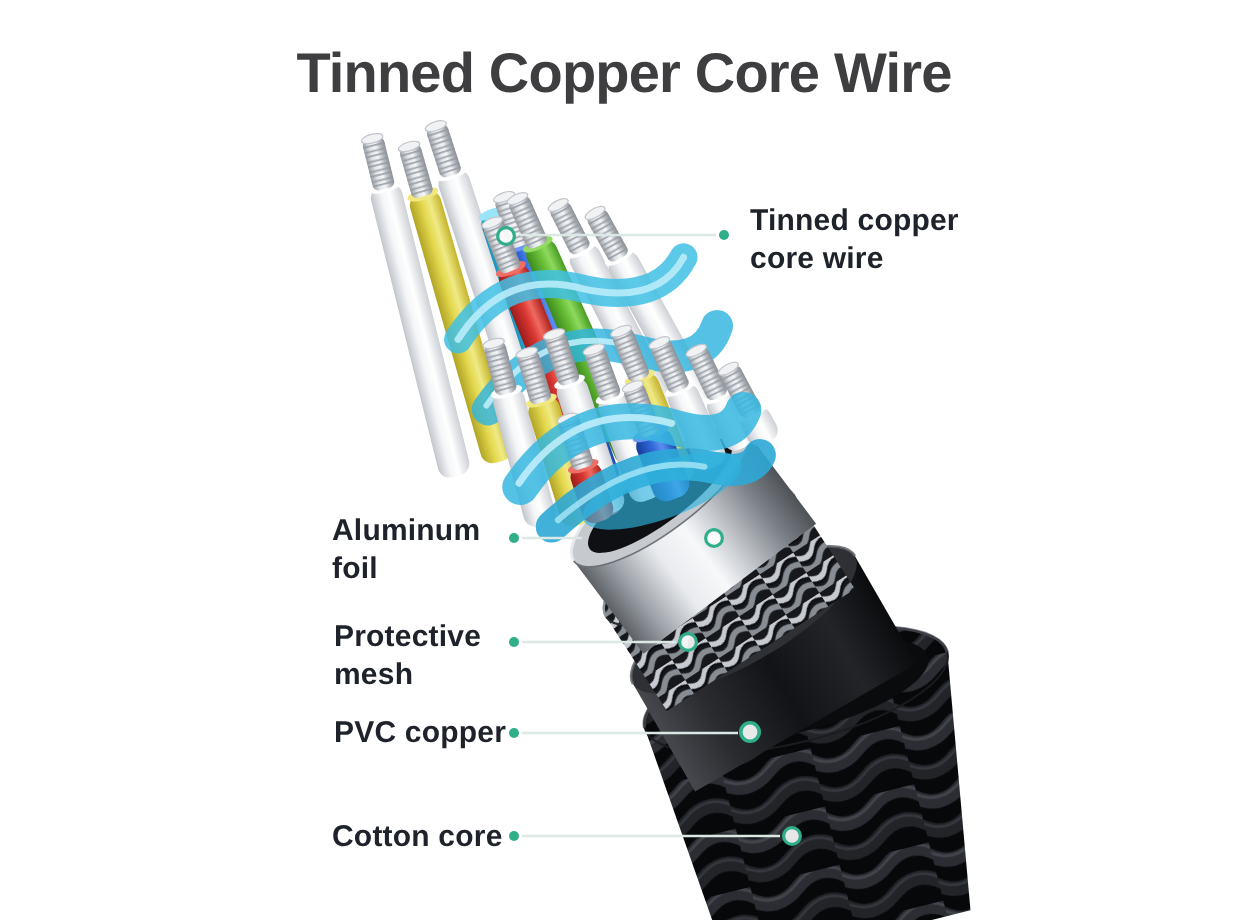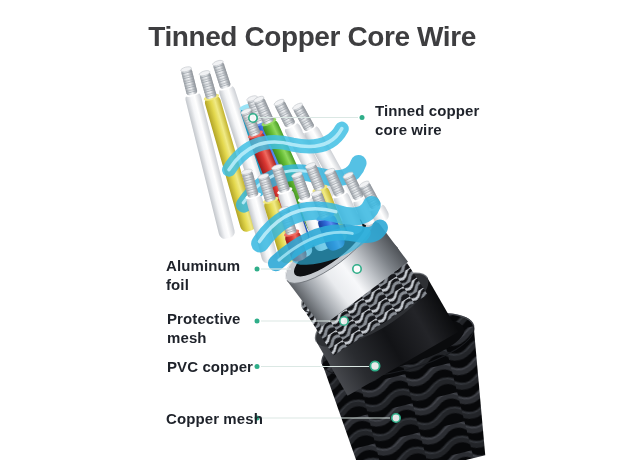--- a/index.html
+++ b/index.html
@@ -304,14 +304,14 @@
       <circle cx="375" cy="366" r="4.6" fill="#ffffff" fill-opacity="0.9" stroke="#2fae89" stroke-width="1.8"></circle>
       <circle cx="396" cy="418" r="4.2" fill="#ffffff" fill-opacity="0.9" stroke="#2fae89" stroke-width="1.6"></circle>
     </g>
   </svg>
 
   <div class="page-title">Tinned Copper Core Wire</div>
   <div class="callout-label lbl-tinned">Tinned copper core wire</div>
   <div class="callout-label lbl-protective">Protective mesh</div>
   <div class="callout-label lbl-aluminum">Aluminum foil</div>
   <div class="callout-label lbl-pvc">PVC copper</div>
-  <div class="callout-label lbl-cotton">Copper mesh</div>
+  <div class="callout-label lbl-cotton">Cotton core</div>
 </div>
 
 </body></html>

